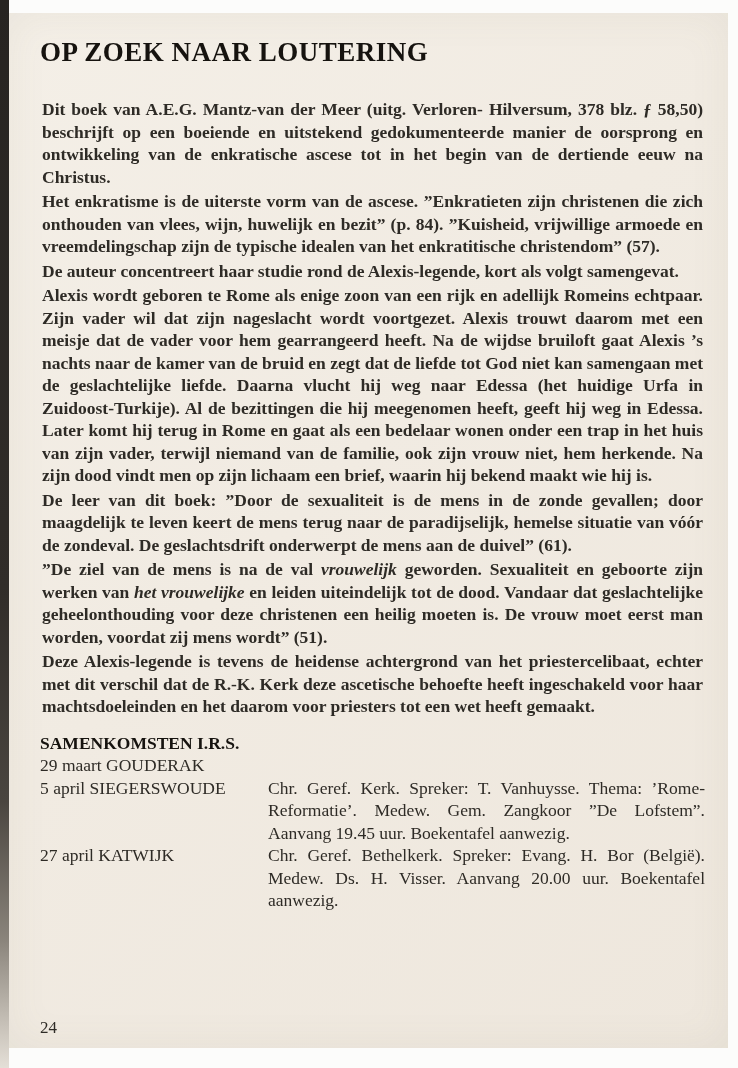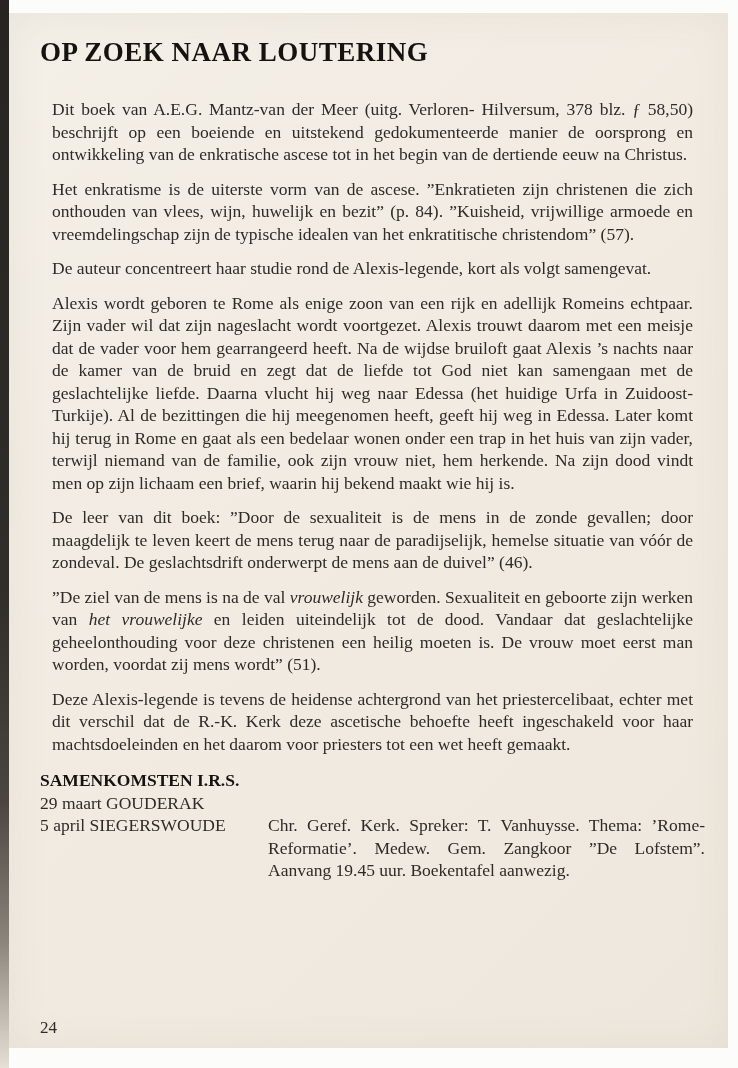--- a/index.html
+++ b/index.html
@@ -52,22 +52,23 @@
   }
   .page-title {
     font-size: 27px;
     line-height: 30px;
     font-weight: bold;
     letter-spacing: 0.5px;
     color: #16130f;
     margin: 0 0 31px 0;
   }
   .article p {
-    margin: 12px;
+    margin: 2px;
     text-align: justify;
+    font-weight: bold;
   }
   .it { font-style: italic; }
   .meetings { margin-top: 14px; }
   .meetings-heading {
     font-weight: bold;
     color: #16130f;
     margin: 0;
     line-height: 22.5px;
   }
   .meeting-row {
@@ -101,36 +102,40 @@
   <div class="paper">
     <div class="content">
 
       <h1 class="page-title">OP ZOEK NAAR LOUTERING</h1>
 
       <div class="article">
         <p><span>Dit boek van A.E.G. Mantz-van der Meer (uitg. Verloren- Hilversum, 378 blz. ƒ 58,50) beschrijft op een boeiende en uitstekend gedokumenteerde manier de oorsprong en ontwikkeling van de enkratische ascese tot in het begin van de dertiende eeuw na Christus.</span></p>
         <p><span>Het enkratisme is de uiterste vorm van de ascese. ”Enkratieten zijn christenen die zich onthouden van vlees, wijn, huwelijk en bezit” (p. 84). ”Kuisheid, vrijwillige armoede en vreemdelingschap zijn de typische idealen van het enkratitische christendom” (57).</span></p>
         <p><span>De auteur concentreert haar studie rond de Alexis-legende, kort als volgt samengevat.</span></p>
         <p><span>Alexis wordt geboren te Rome als enige zoon van een rijk en adellijk Romeins echtpaar. Zijn vader wil dat zijn nageslacht wordt voortgezet. Alexis trouwt daarom met een meisje dat de vader voor hem gearrangeerd heeft. Na de wijdse bruiloft gaat Alexis ’s nachts naar de kamer van de bruid en zegt dat de liefde tot God niet kan samengaan met de geslachtelijke liefde. Daarna vlucht hij weg naar Edessa (het huidige Urfa in Zuidoost-Turkije). Al de bezittingen die hij meegenomen heeft, geeft hij weg in Edessa. Later komt hij terug in Rome en gaat als een bedelaar wonen onder een trap in het huis van zijn vader, terwijl niemand van de familie, ook zijn vrouw niet, hem herkende. Na zijn dood vindt men op zijn lichaam een brief, waarin hij bekend maakt wie hij is.</span></p>
-        <p><span>De leer van dit boek: ”Door de sexualiteit is de mens in de zonde gevallen; door maagdelijk te leven keert de mens terug naar de paradijselijk, hemelse situatie van vóór de zondeval. De geslachtsdrift onderwerpt de mens aan de duivel” (46).</span></p>
+        <p><span>De leer van dit boek: ”Door de sexualiteit is de mens in de zonde gevallen; door maagdelijk te leven keert de mens terug naar de paradijselijk, hemelse situatie van vóór de zondeval. De geslachtsdrift onderwerpt de mens aan de duivel” (61).</span></p>
         <p><span>”De ziel van de mens is na de val </span><span class="it">vrouwelijk</span><span> geworden. Sexualiteit en geboorte zijn werken van </span><span class="it">het vrouwelijke</span><span> en leiden uiteindelijk tot de dood. Vandaar dat geslachtelijke geheelonthouding voor deze christenen een heilig moeten is. De vrouw moet eerst man worden, voordat zij mens wordt” (51).</span></p>
         <p><span>Deze Alexis-legende is tevens de heidense achtergrond van het priestercelibaat, echter met dit verschil dat de R.-K. Kerk deze ascetische behoefte heeft ingeschakeld voor haar machtsdoeleinden en het daarom voor priesters tot een wet heeft gemaakt.</span></p>
       </div>
 
       <div class="meetings">
         <p class="meetings-heading">SAMENKOMSTEN I.R.S.</p>
 
         <div class="meeting-row">
           <div class="meeting-date">29 maart GOUDERAK</div>
         </div>
 
         <div class="meeting-row">
           <div class="meeting-date">5 april SIEGERSWOUDE</div>
           <div class="meeting-details">Chr. Geref. Kerk. Spreker: T. Vanhuysse. Thema: ’Rome-Reformatie’. Medew. Gem. Zangkoor ”De Lofstem”. Aanvang 19.45 uur. Boekentafel aanwezig.</div>
         </div>
 
+        <div class="meeting-row">
+          <div class="meeting-date">27 april KATWIJK</div>
+          <div class="meeting-details">Chr. Geref. Bethelkerk. Spreker: Evang. H. Bor (België). Medew. Ds. H. Visser. Aanvang 20.00 uur. Boekentafel aanwezig.</div>
+        </div>
       </div>
 
     </div>
 
     <div class="page-number">24</div>
   </div>
 </div>
 
 </body></html>

